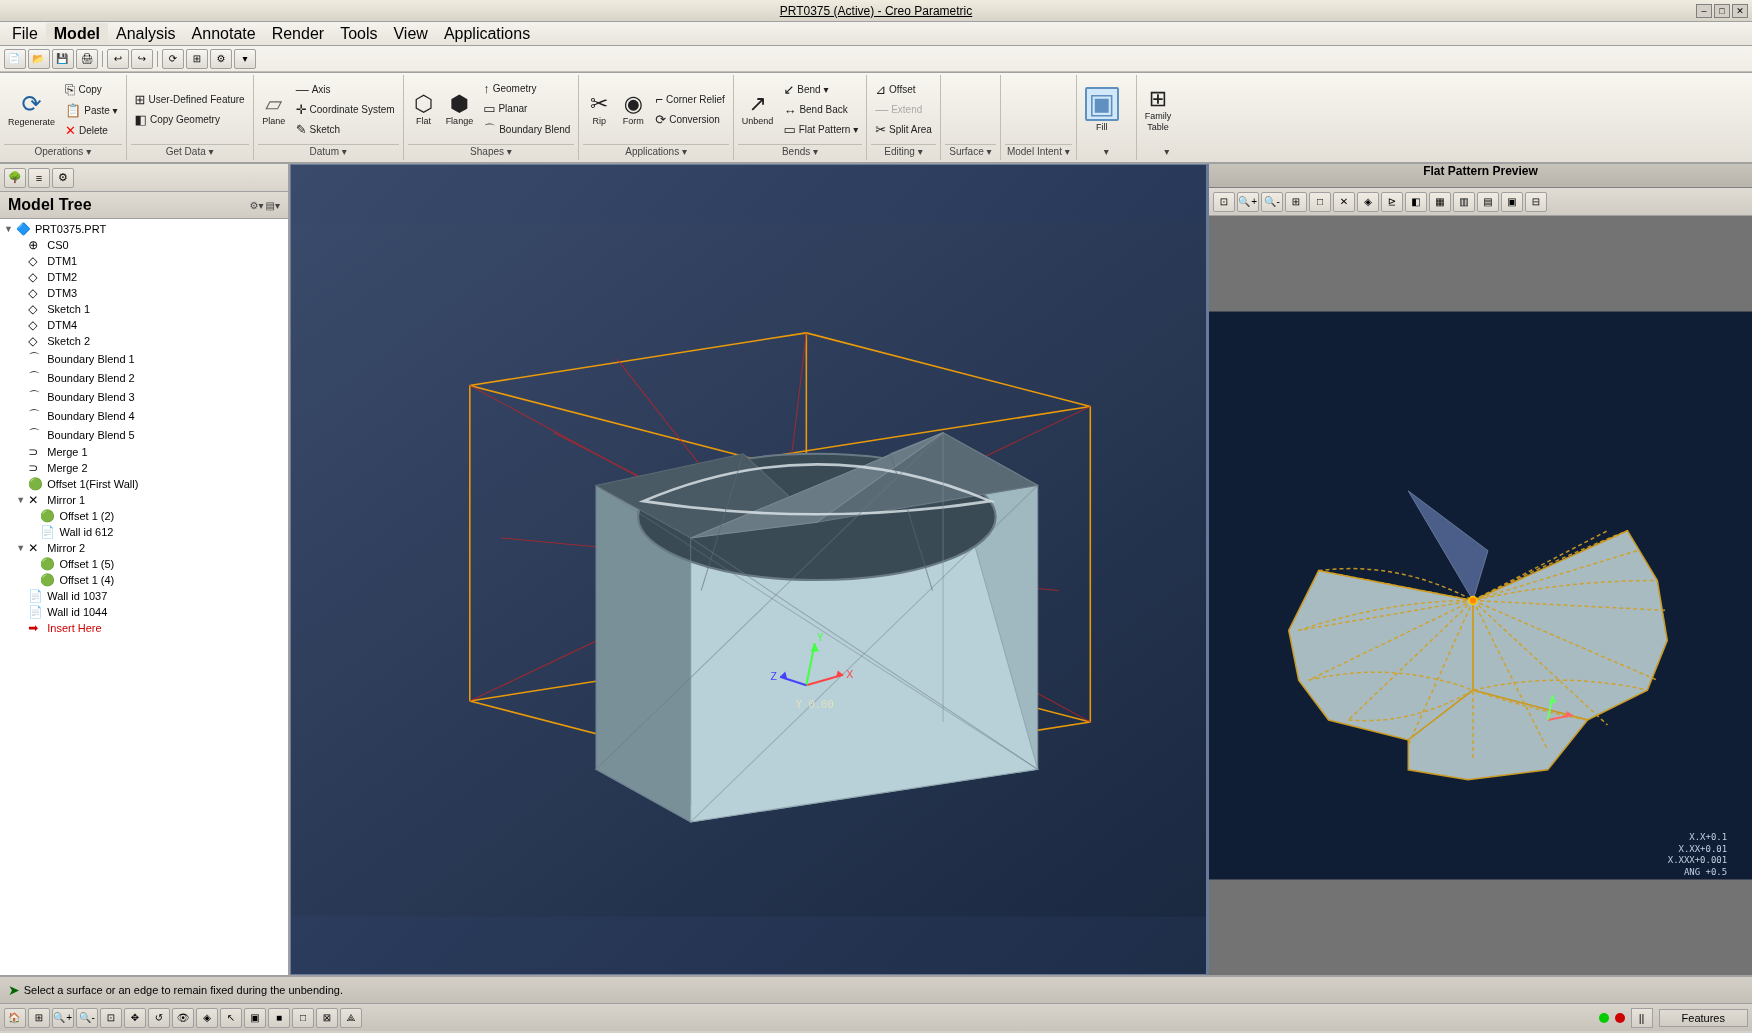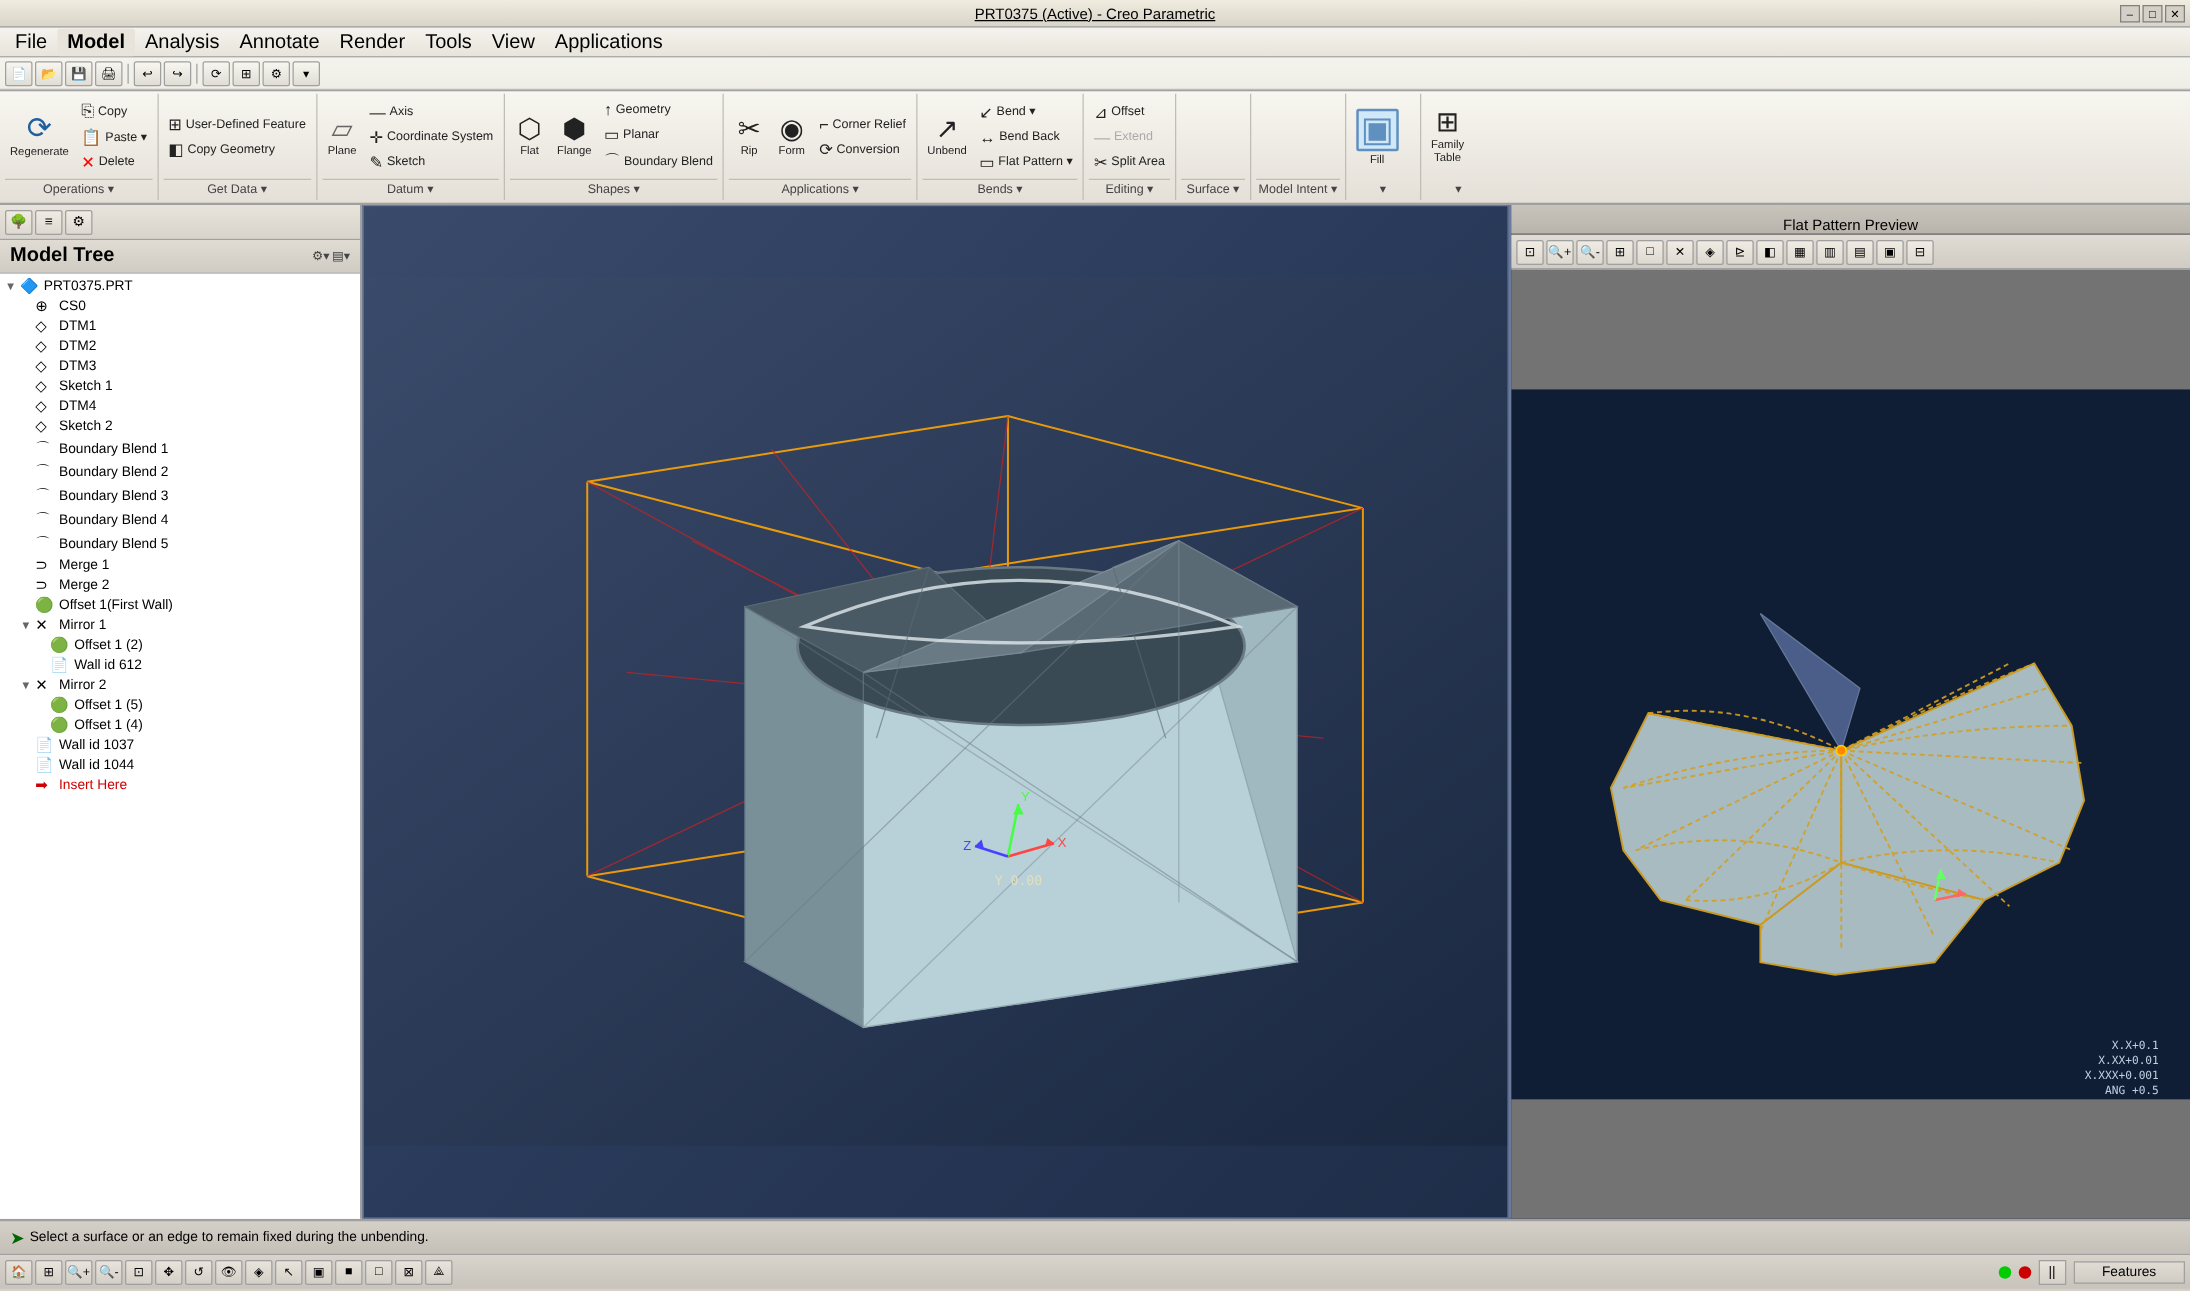--- a/index.html
+++ b/index.html
@@ -215,24 +215,24 @@
       border-left: 2px solid #6a7a9a;
       display: flex;
       flex-direction: column;
     }
 
     #fp-header {
       background: linear-gradient(to bottom, #c8c4bc, #b8b4ac);
       border-bottom: 1px solid #808080;
       height: 24px;
       display: flex;
-      align-items: flex-end;
+      align-items: flex-start;
       justify-content: center;
       font-size: 12px;
-      font-weight: normal;
+      font-weight: bold;
       color: #000;
     }
 
     #fp-toolbar {
       background: linear-gradient(to bottom, #e0dcd4, #d0ccc4);
       height: 28px;
       display: flex;
       align-items: center;
       padding: 0 4px;
       gap: 2px;

